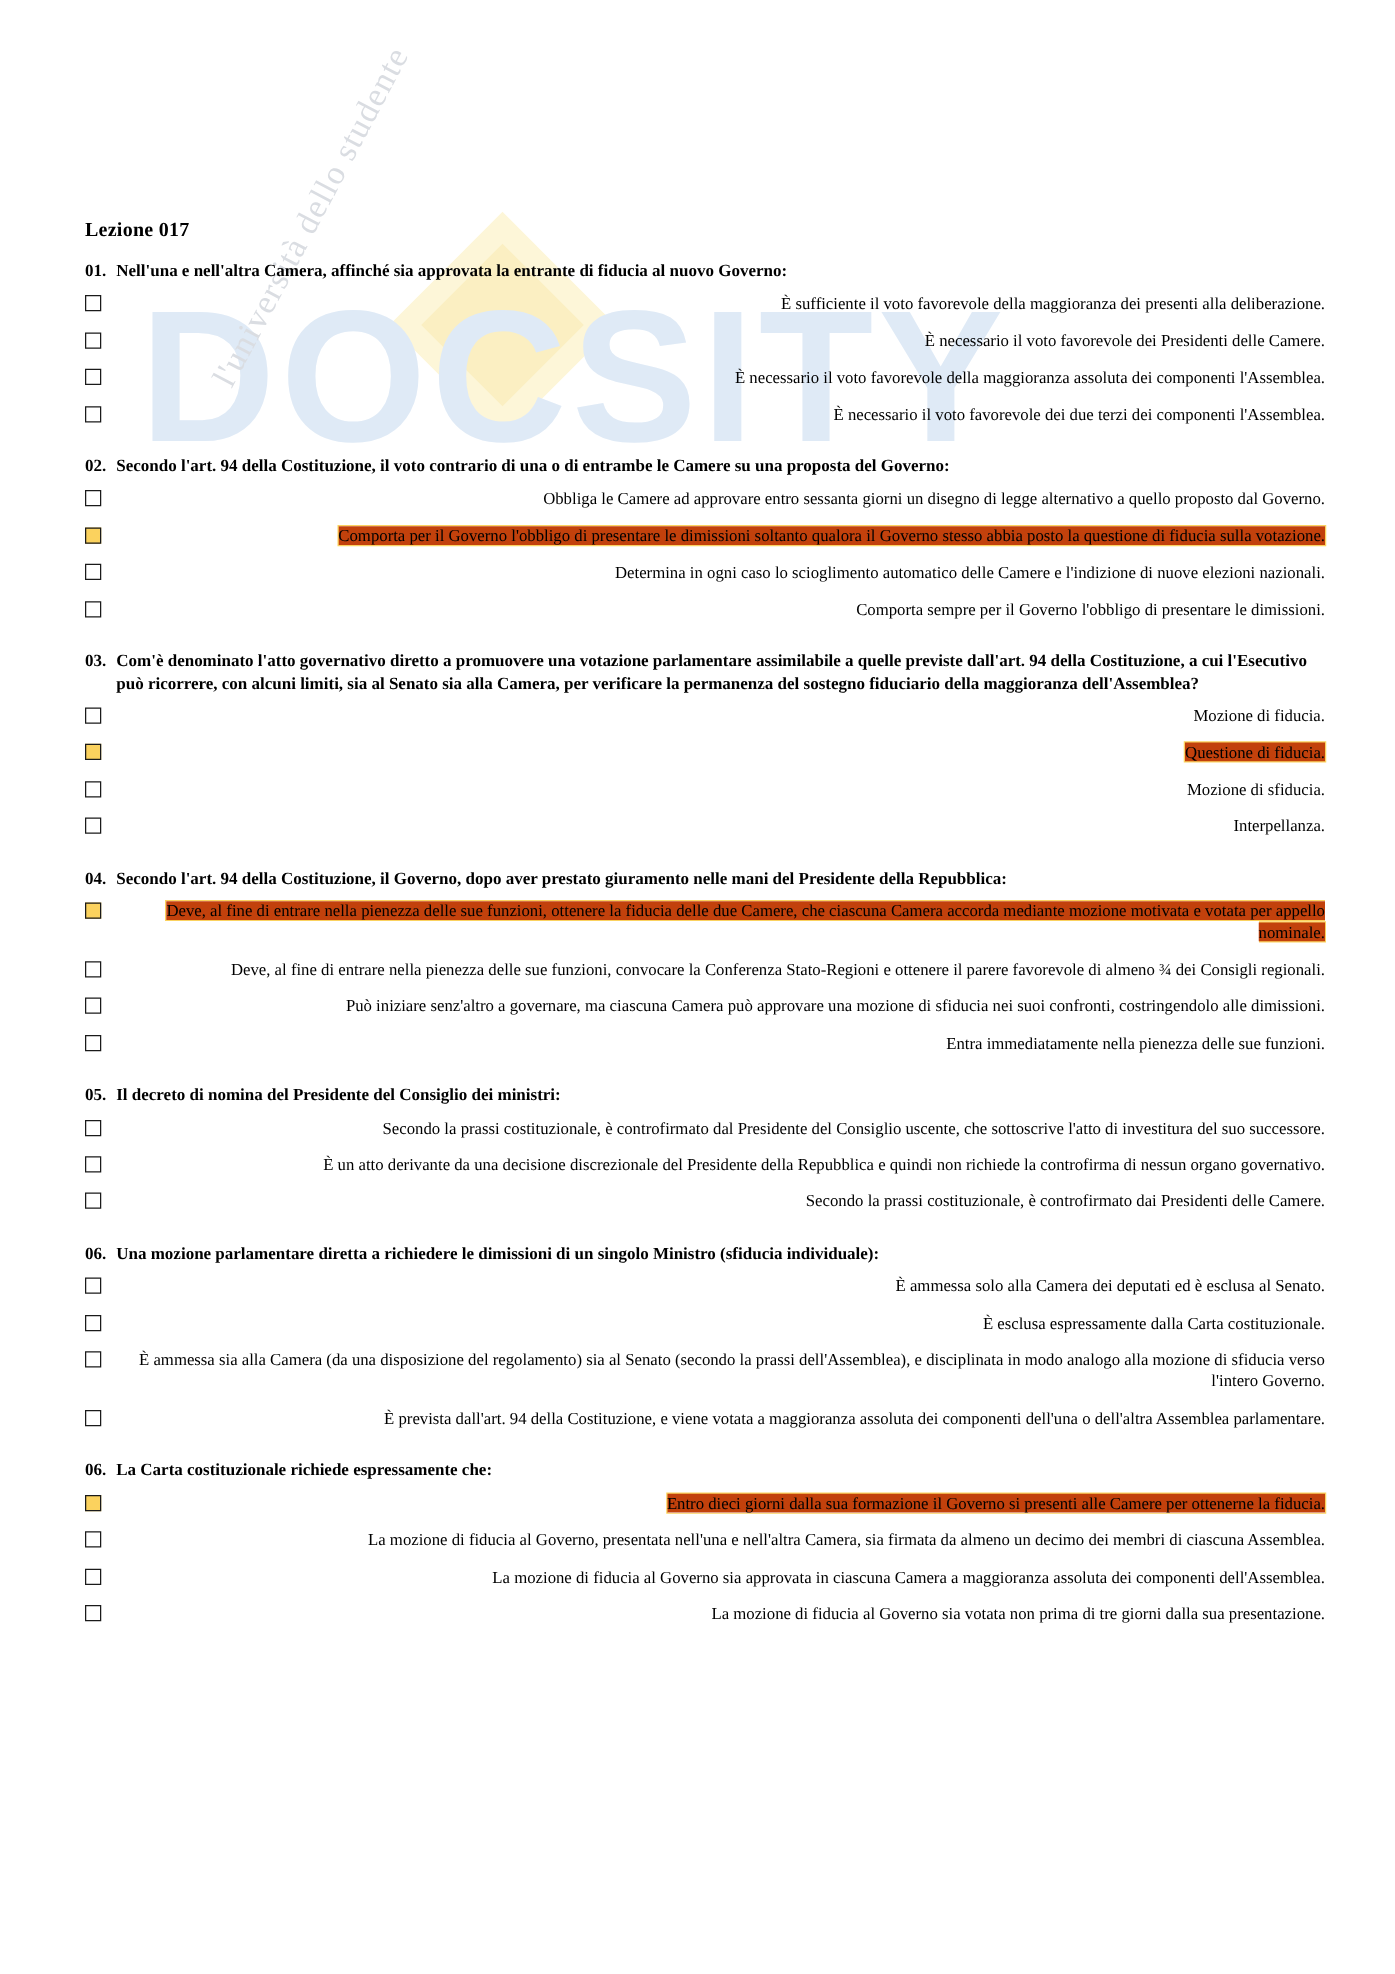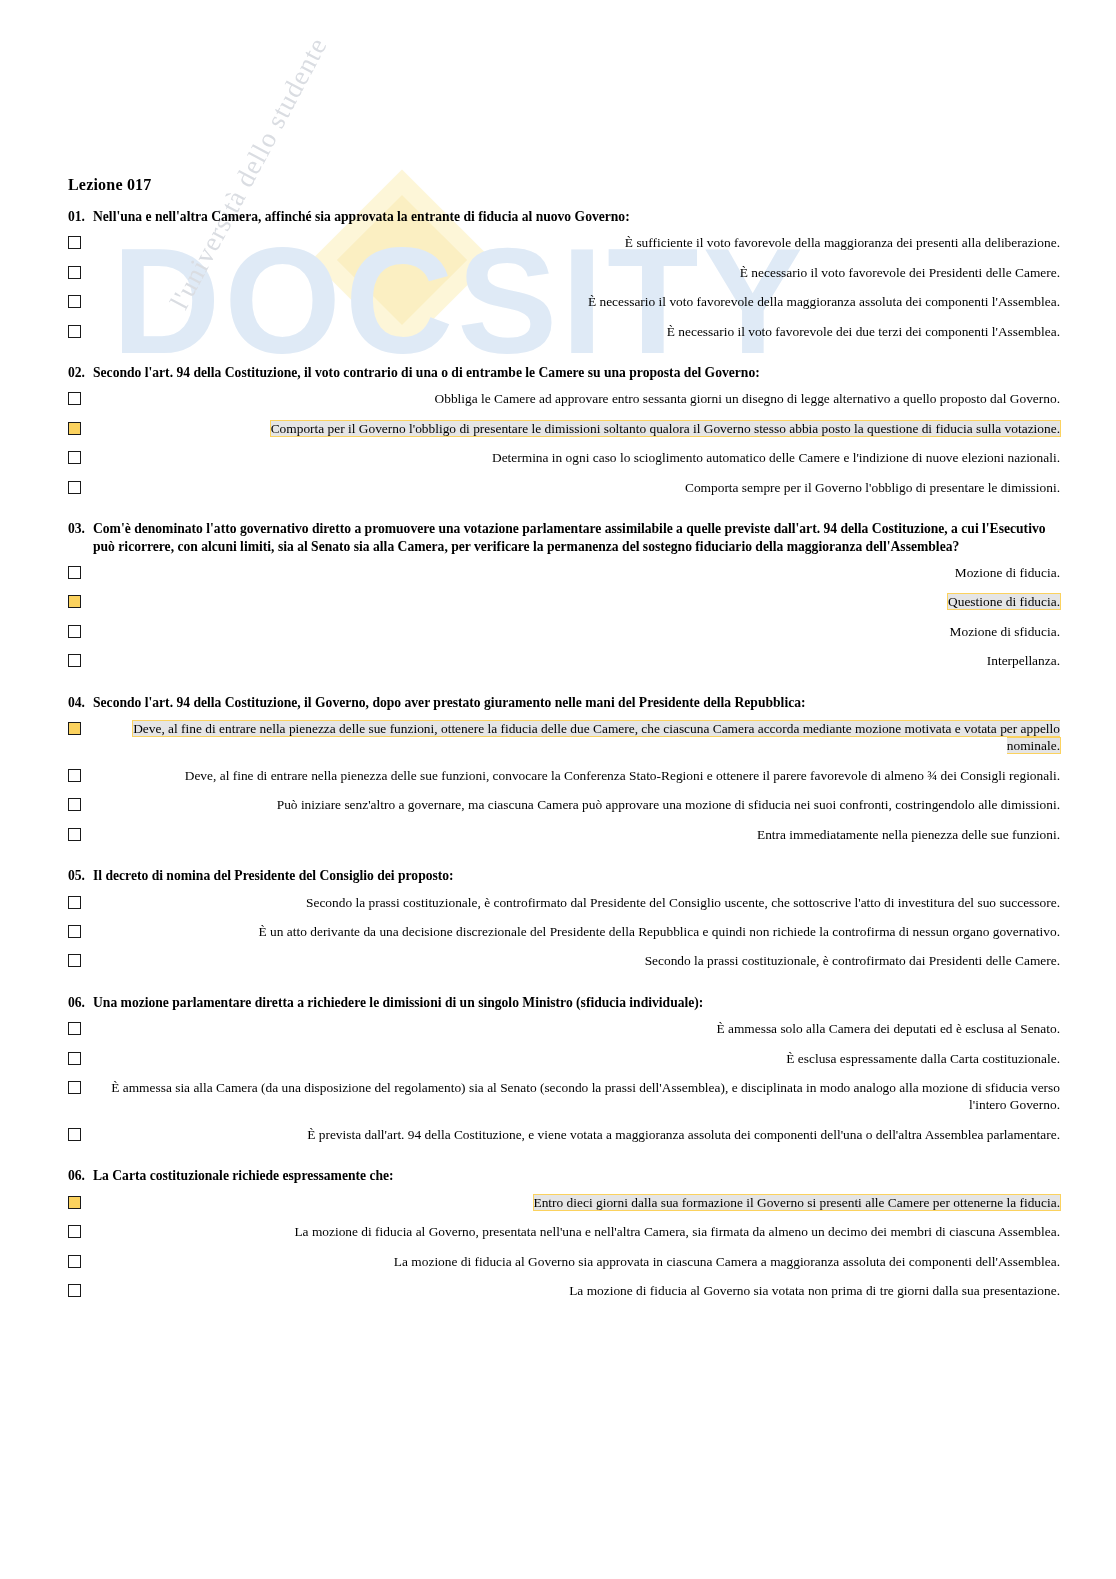--- a/index.html
+++ b/index.html
@@ -124,21 +124,21 @@
   }
   .option-row.hl .chk {
     background: #fbd25e;
   }
 
   .opt-text {
     flex: 1 1 auto;
     text-align: right;
   }
   .option-row.hl .opt-text span.hlt {
-    background: #e5e5e5;
+    background: #c2410c;
     box-shadow: 0 0 0 1px #fbd25e;
   }
 
   .q-gap { height: 18px; }
 </style>
 </head>
 <body>
 
 <div class="page">
 
@@ -242,21 +242,21 @@
           </div>
           <div class="option-row">
             <span class="chk"></span>
             <span class="opt-text">Entra immediatamente nella pienezza delle sue funzioni.</span>
           </div>
         </div>
         <div class="q-gap"></div>
         <div class="question-block">
           <div class="q-head">
             <span class="q-num">05.</span>
-            <span class="q-text">Il decreto di nomina del Presidente del Consiglio dei proposto:</span>
+            <span class="q-text">Il decreto di nomina del Presidente del Consiglio dei ministri:</span>
           </div>
           <div class="option-row">
             <span class="chk"></span>
             <span class="opt-text">Secondo la prassi costituzionale, è controfirmato dal Presidente del Consiglio uscente, che sottoscrive l'atto di investitura del suo successore.</span>
           </div>
           <div class="option-row">
             <span class="chk"></span>
             <span class="opt-text">È un atto derivante da una decisione discrezionale del Presidente della Repubblica e quindi non richiede la controfirma di nessun organo governativo.</span>
           </div>
           <div class="option-row">

